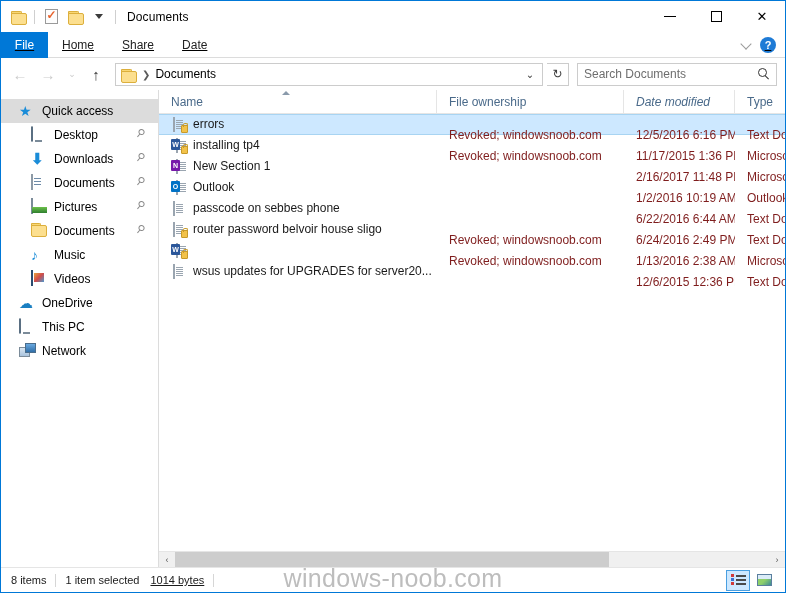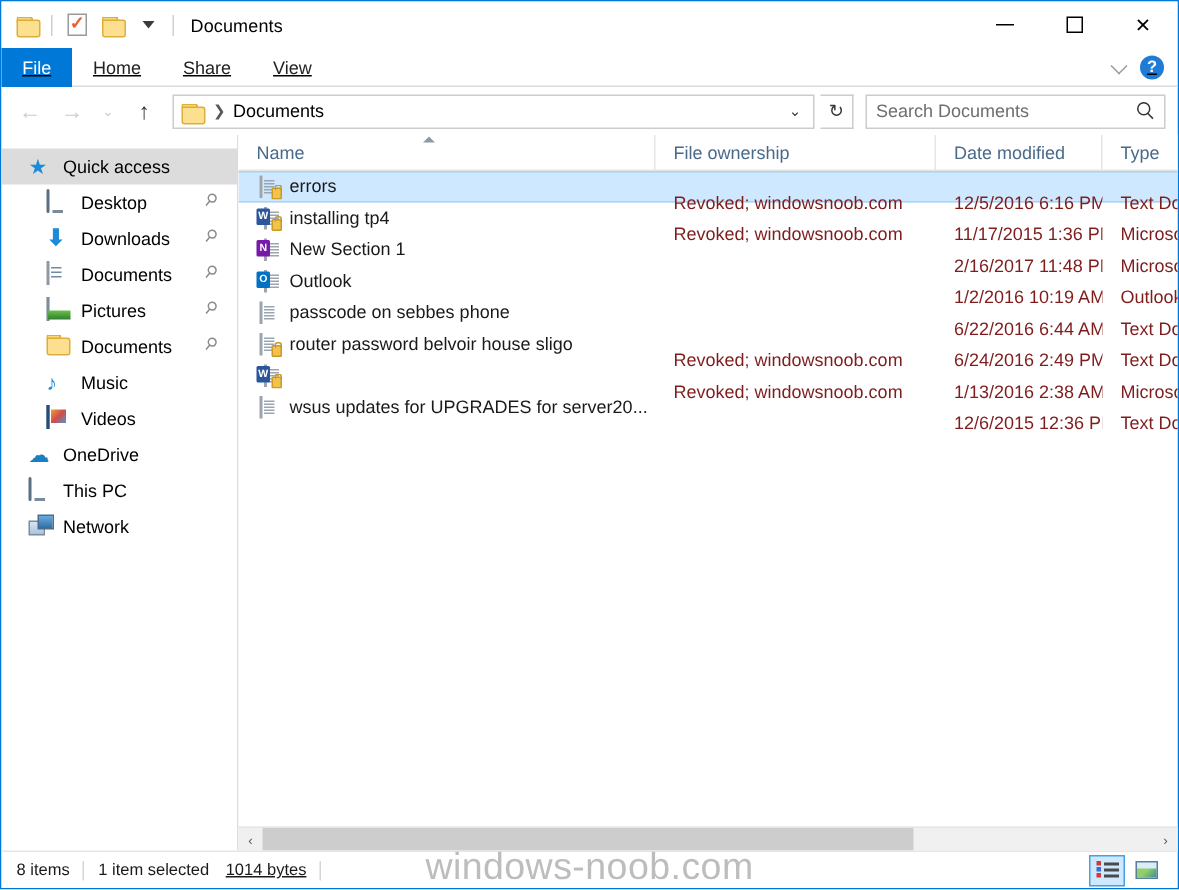--- a/index.html
+++ b/index.html
@@ -406,21 +406,21 @@
       <div class="wc close">
         <span>✕</span>
       </div>
     </div>
   </div>
 
   <div id="ribbon">
     <div class="rtab file">File</div>
     <div class="rtab">Home</div>
     <div class="rtab">Share</div>
-    <div class="rtab">View</div>
+    <div class="rtab">Date</div>
     <div id="ribbon-right">
       <span class="chev-collapse"></span>
       <span class="help-btn">?</span>
     </div>
   </div>
 
   <div id="navbar">
     <div class="navbtn">←</div>
     <div class="navbtn">→</div>
     <div class="navbtn small">⌄</div>
@@ -494,21 +494,21 @@
 
     <div id="filepane">
       <div id="colheader">
           <div class="col" style="width: 278px;">
             <span class="sortcaret"></span>
             <span>Name</span>
           </div>
           <div class="col" style="width: 187px;">
             <span>File ownership</span>
           </div>
-          <div class="col" style="width: 111px;">
+          <div class="col" style="width: 111px; font-style: italic;">
             <span>Date modified</span>
           </div>
           <div class="col" style="width: 90px;">
             <span>Type</span>
           </div>
         </div>
       <div id="filelist">
           <div class="frow sel">
             <div class="cell name" style="width:278px">
               <span class="fico"><span class="fi-txt"></span><span class="lockbadge"></span></span>

